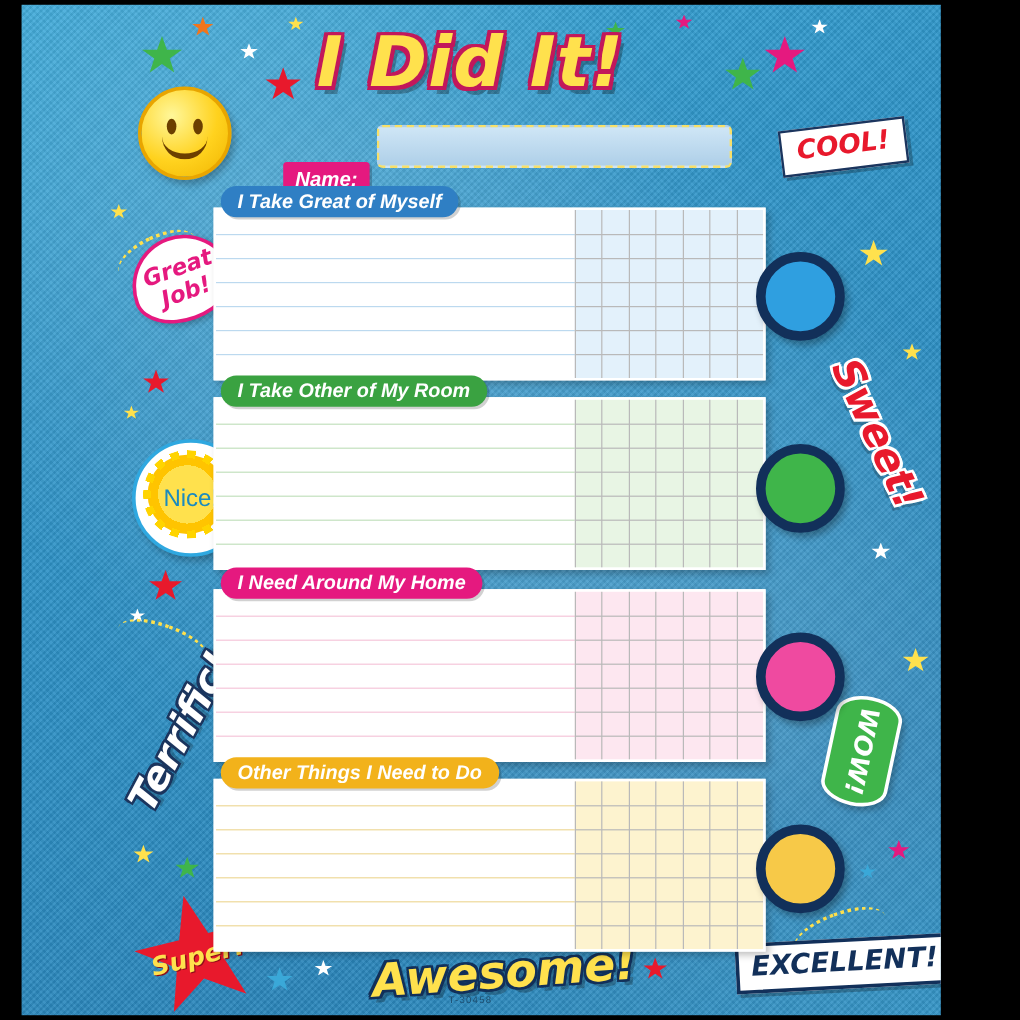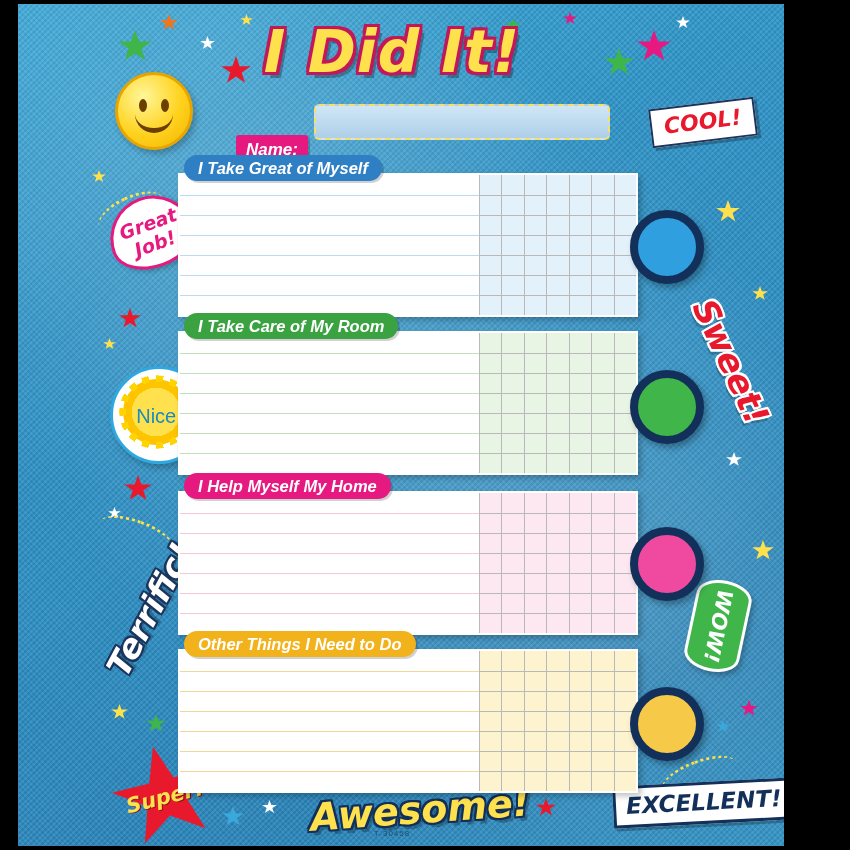--- a/index.html
+++ b/index.html
@@ -423,21 +423,21 @@
             <div class="hrule" style="top: 40px;"></div>
             <div class="hrule" style="top: 60px;"></div>
             <div class="hrule" style="top: 80px;"></div>
             <div class="hrule" style="top: 100px;"></div>
             <div class="hrule" style="top: 120px;"></div>
           </div>
         </div>
       </div>
       <div class="sticker ring" style="left: 630px; top: 210px; width: 58px; height: 58px; background: rgb(47, 159, 224); border: 8px solid rgb(18, 48, 90);"></div>
       <div class="section" style="left: 178px; top: 313px; width: 456px; height: 164px;">
-        <div class="sec-header" style="background: rgb(58, 162, 65); left: 6px;">I Take Care of My Room</div>
+        <div class="sec-header" style="background: rgb(58, 162, 65); left: 6px;">I Take Other of My Room</div>
         <div class="sec-body" style="width: 456px; height: 140px;">
           <div class="lines-col">
             <div class="rule" style="top: 20px; background: rgb(195, 224, 189);"></div>
             <div class="rule" style="top: 40px; background: rgb(195, 224, 189);"></div>
             <div class="rule" style="top: 60px; background: rgb(195, 224, 189);"></div>
             <div class="rule" style="top: 80px; background: rgb(195, 224, 189);"></div>
             <div class="rule" style="top: 100px; background: rgb(195, 224, 189);"></div>
             <div class="rule" style="top: 120px; background: rgb(195, 224, 189);"></div>
           </div>
           <div class="grid-col" style="width: 157px; background: rgb(232, 245, 228);">
@@ -452,21 +452,21 @@
             <div class="hrule" style="top: 40px;"></div>
             <div class="hrule" style="top: 60px;"></div>
             <div class="hrule" style="top: 80px;"></div>
             <div class="hrule" style="top: 100px;"></div>
             <div class="hrule" style="top: 120px;"></div>
           </div>
         </div>
       </div>
       <div class="sticker ring" style="left: 630px; top: 370px; width: 58px; height: 58px; background: rgb(63, 181, 74); border: 8px solid rgb(18, 48, 90);"></div>
       <div class="section" style="left: 178px; top: 473px; width: 456px; height: 164px;">
-        <div class="sec-header" style="background: rgb(229, 25, 127); left: 6px;">I Help Myself My Home</div>
+        <div class="sec-header" style="background: rgb(229, 25, 127); left: 6px;">I Need Around My Home</div>
         <div class="sec-body" style="width: 456px; height: 140px;">
           <div class="lines-col">
             <div class="rule" style="top: 20px; background: rgb(246, 198, 218);"></div>
             <div class="rule" style="top: 40px; background: rgb(246, 198, 218);"></div>
             <div class="rule" style="top: 60px; background: rgb(246, 198, 218);"></div>
             <div class="rule" style="top: 80px; background: rgb(246, 198, 218);"></div>
             <div class="rule" style="top: 100px; background: rgb(246, 198, 218);"></div>
             <div class="rule" style="top: 120px; background: rgb(246, 198, 218);"></div>
           </div>
           <div class="grid-col" style="width: 157px; background: rgb(253, 231, 240);">

